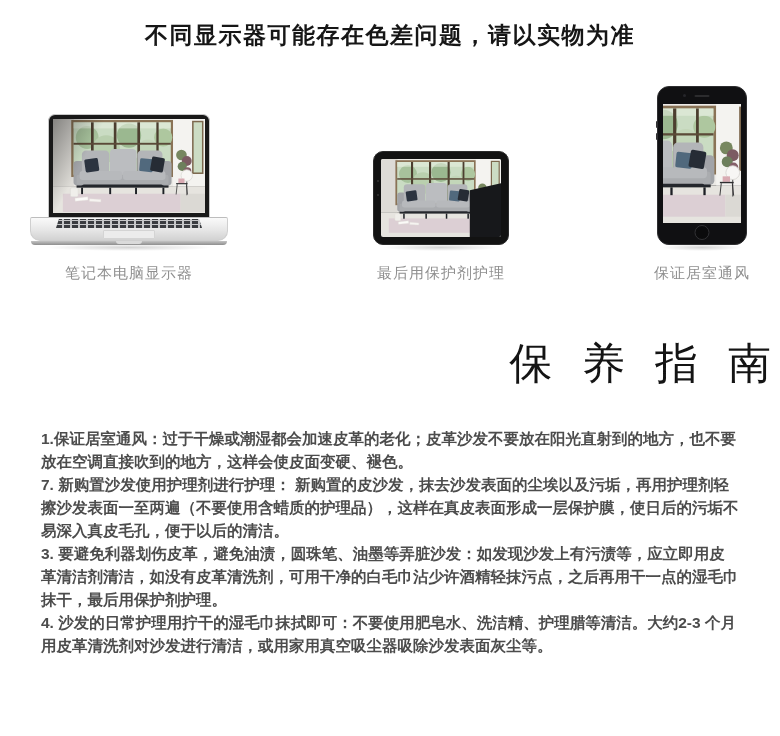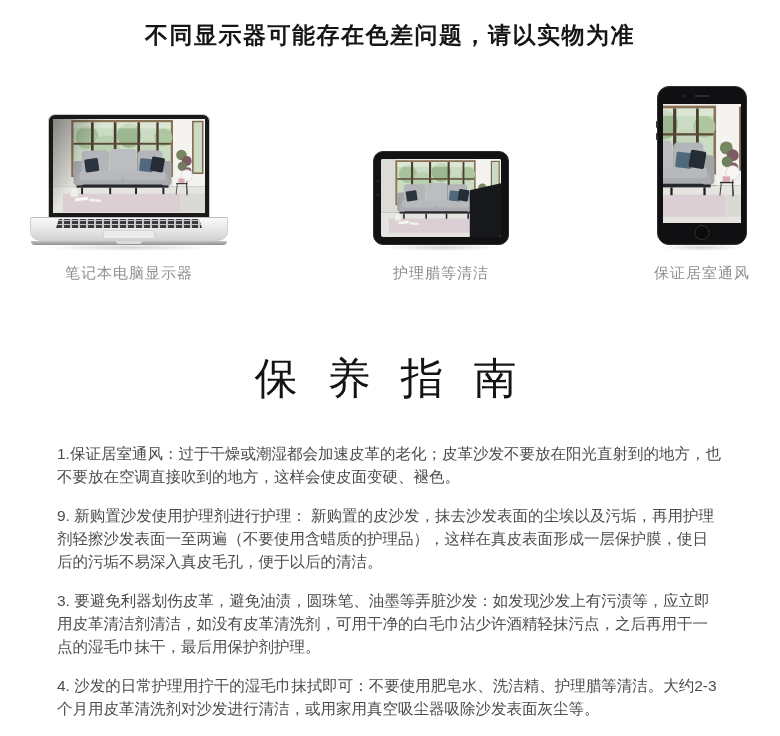--- a/index.html
+++ b/index.html
@@ -103,28 +103,28 @@
     position:absolute;top:7px;left:28%;width:3px;height:3px;border-radius:50%;background:#26262a;
   }
   .phone-home{
     position:absolute;bottom:4px;left:50%;transform:translateX(-50%);
     width:13px;height:13px;border-radius:50%;background:#0b0b0c;border:1.5px solid #323235;
   }
   .phone-sidebtn{position:absolute;left:-2px;width:2px;height:7px;border-radius:1px;background:#323234;}
   .phone-sidebtn.s1{top:34px;} .phone-sidebtn.s2{top:46px;}
   
   .guide-title{
-    margin-top:67px;text-align:center;
+    margin-top:52px;text-align:right;
     font-size:43px;font-weight:400;color:#141414;letter-spacing:9px;
   }
   .guide-text{
     width:698px;margin:34px auto 0 auto;
     font-size:15.5px;line-height:23px;color:#4c4c4c;text-align:left;
   }
-  .guide-text p{margin:16px;padding:0;}
+  .guide-text p{margin:0;padding:0;font-weight:bold;}
 </style>
 </head>
 <body>
 
 <svg width="0" height="0" style="position:absolute" aria-hidden="true">
   <defs>
     <g id="sofa-scene">
 
       <rect x="0" y="0" width="400" height="178" fill="#eceae6"></rect>
       <rect x="0" y="0" width="55" height="178" fill="#dddbd6"></rect>
@@ -218,21 +218,21 @@
       <div class="tablet-btn b1"></div>
       <div class="tablet-btn b2"></div>
       <div class="tablet-screen">
         <svg class="screen-img" viewBox="0 0 400 260" preserveAspectRatio="xMidYMid slice">
             <use href="#sofa-scene"></use>
           </svg>
         <div class="tablet-dark-corner"></div>
       </div>
     </div>
     <div class="device-shadow"></div>
-    <div class="device-label">护理腊等清洁</div>
+    <div class="device-label">最后用保护剂护理</div>
   </div>
 
   <div class="device-col">
     <div class="phone">
       <div class="phone-earpiece"></div>
       <div class="phone-camera"></div>
       <div class="phone-sidebtn s1"></div>
       <div class="phone-sidebtn s2"></div>
       <svg class="screen-img" viewBox="200 0 170 260" preserveAspectRatio="xMidYMid slice">
           <use href="#sofa-scene"></use>
@@ -242,16 +242,16 @@
     <div class="device-shadow"></div>
     <div class="device-label">保证居室通风</div>
   </div>
 
 </div>
 
 <div class="guide-title">保 养 指 南</div>
 
 <div class="guide-text">
   <p>1.保证居室通风：过于干燥或潮湿都会加速皮革的老化；皮革沙发不要放在阳光直射到的地方，也不要放在空调直接吹到的地方，这样会使皮面变硬、褪色。</p>
-  <p>9. 新购置沙发使用护理剂进行护理： 新购置的皮沙发，抹去沙发表面的尘埃以及污垢，再用护理剂轻擦沙发表面一至两遍（不要使用含蜡质的护理品），这样在真皮表面形成一层保护膜，使日后的污垢不易深入真皮毛孔，便于以后的清洁。</p>
+  <p>7. 新购置沙发使用护理剂进行护理： 新购置的皮沙发，抹去沙发表面的尘埃以及污垢，再用护理剂轻擦沙发表面一至两遍（不要使用含蜡质的护理品），这样在真皮表面形成一层保护膜，使日后的污垢不易深入真皮毛孔，便于以后的清洁。</p>
   <p>3.  要避免利器划伤皮革，避免油渍，圆珠笔、油墨等弄脏沙发：如发现沙发上有污渍等，应立即用皮革清洁剂清洁，如没有皮革清洗剂，可用干净的白毛巾沾少许酒精轻抹污点，之后再用干一点的湿毛巾抹干，最后用保护剂护理。</p>
   <p>4. 沙发的日常护理用拧干的湿毛巾抹拭即可：不要使用肥皂水、洗洁精、护理腊等清洁。大约2-3 个月用皮革清洗剂对沙发进行清洁，或用家用真空吸尘器吸除沙发表面灰尘等。</p>
 </div>
 
 </body></html>

